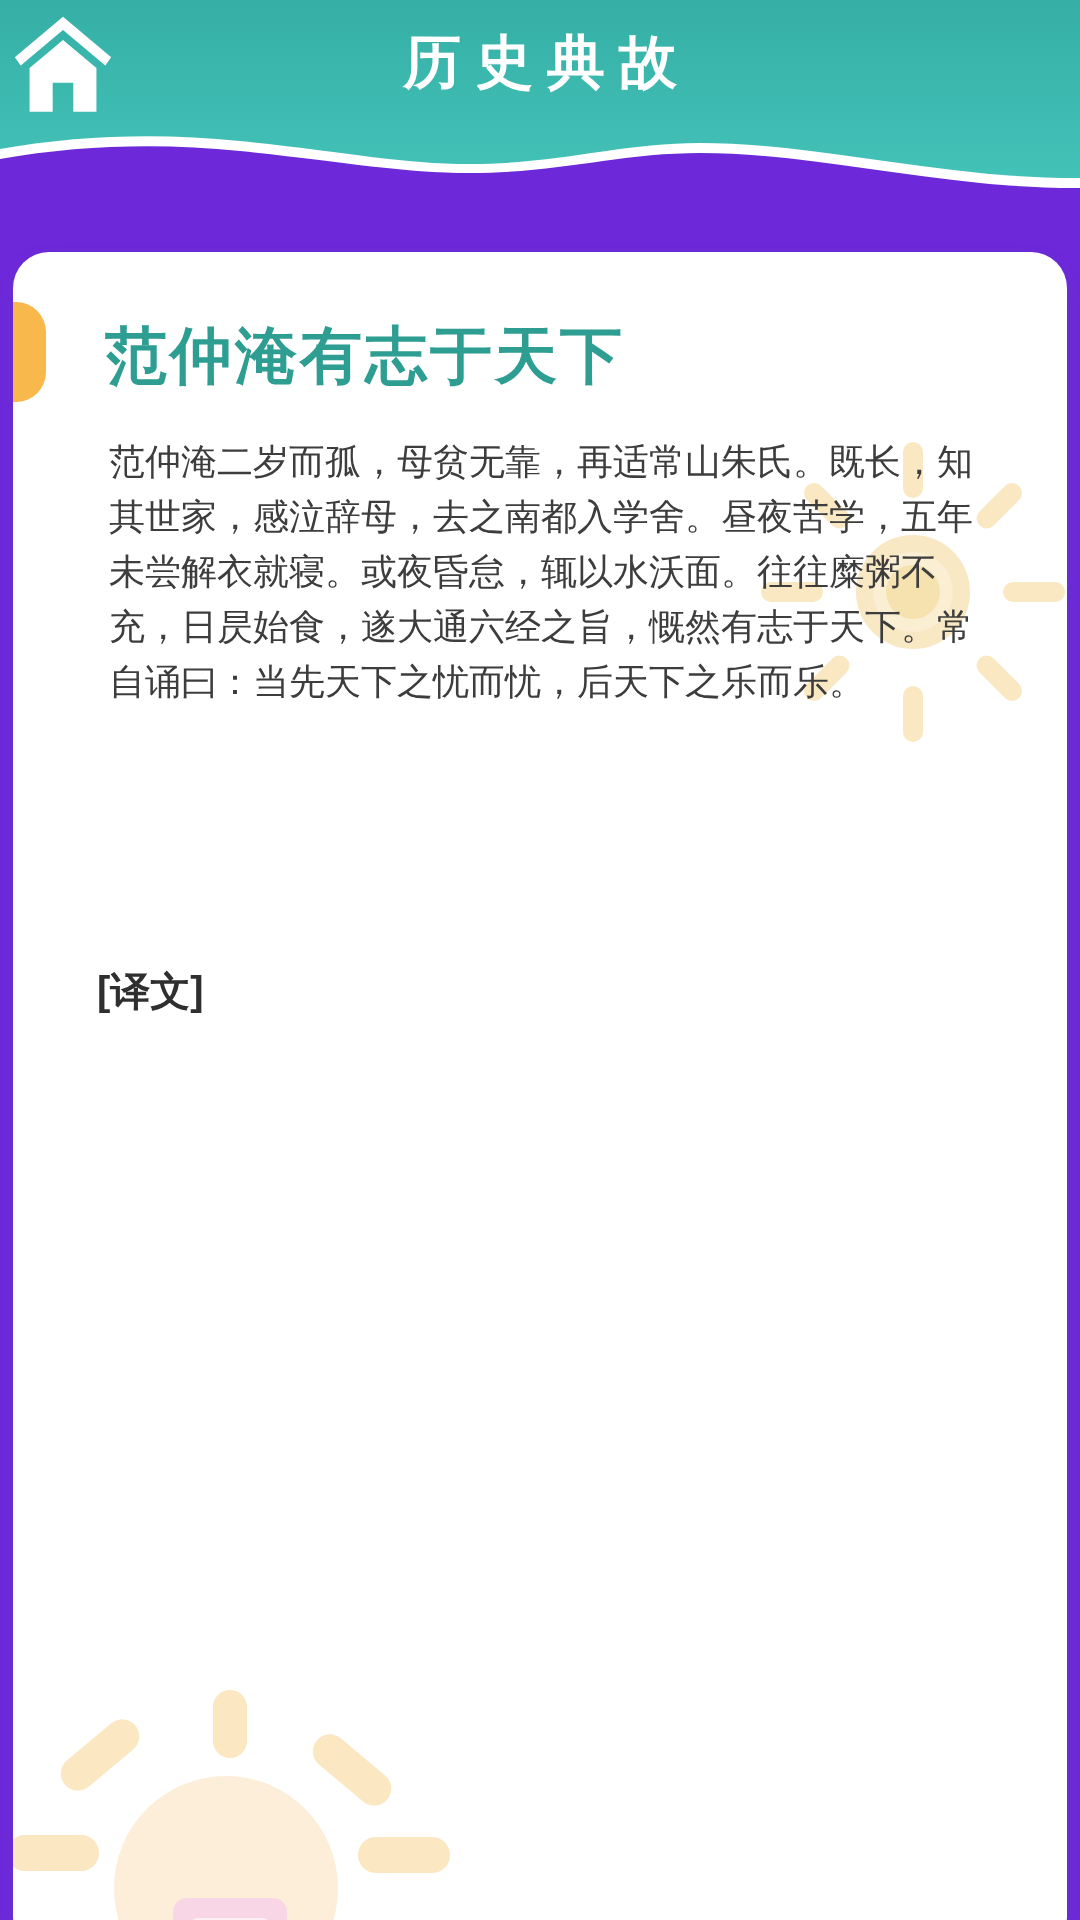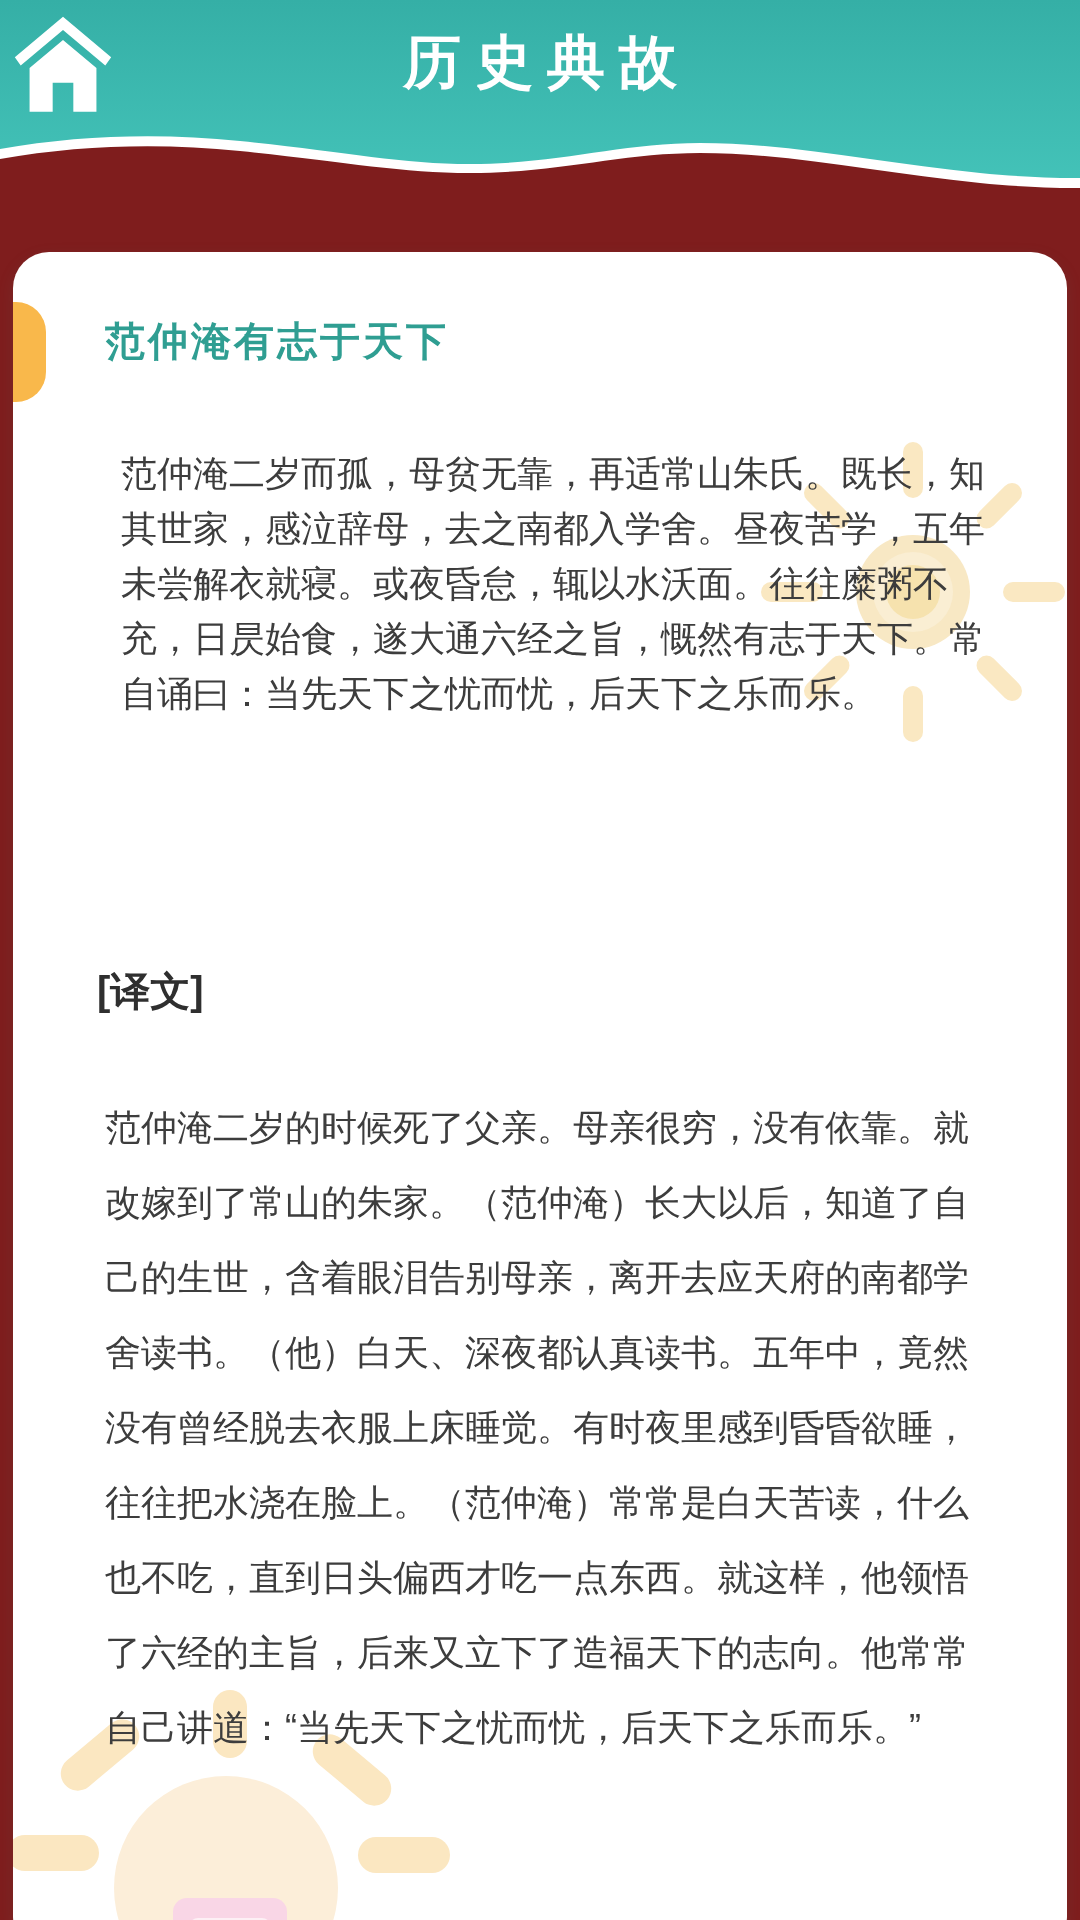--- a/index.html
+++ b/index.html
@@ -1,21 +1,21 @@
 <!DOCTYPE html>
 <html><head>
 <meta charset="utf-8">
 <style>
   html,body{margin:0;padding:0;}
   body{
     width:1080px;height:1920px;
     font-family:"Liberation Sans","DejaVu Sans",sans-serif;
     background:#d6ede2;
   }
-  .screen{position:relative;width:1080px;height:1920px;overflow:hidden;background:#7f1d1d;}
+  .screen{position:relative;width:1080px;height:1920px;overflow:hidden;background:#6d28d9;}
 
   
   .app-header{position:absolute;left:0;top:0;width:1080px;height:200px;z-index:5;}
   .app-header svg.wave{position:absolute;left:0;top:0;display:block;}
   .home-btn{
     position:absolute;left:4px;top:6px;width:118px;height:118px;
     background:transparent;border:none;padding:0;cursor:pointer;
   }
   .home-btn svg{display:block;width:100%;height:100%;}
   .page-title{
@@ -30,24 +30,24 @@
     background:#ffffff;border-radius:36px;overflow:hidden;
     box-shadow:0 6px 18px rgba(60,150,140,0.10);
   }
   .card .deco{position:absolute;z-index:0;}
   .accent-tab{
     position:absolute;left:0;top:50px;width:33px;height:100px;
     background:#f9b84b;border-radius:0 30px 30px 0;z-index:2;
   }
   .story-title{
     position:absolute;left:92px;top:62px;margin:0;z-index:2;
-    font-size:40px;font-weight:700;color:#2f9e92;letter-spacing:3px;
+    font-size:62px;font-weight:700;color:#2f9e92;letter-spacing:3px;
   }
   .classical{
-    position:absolute;left:92px;top:178px;width:888px;margin:16px;z-index:2;
+    position:absolute;left:92px;top:178px;width:888px;margin:4px;z-index:2;
     font-size:36px;line-height:55px;color:#3d3d3d;white-space:pre-line;
   }
   .trans-label{
     position:absolute;left:84px;top:712px;margin:0;z-index:2;
     font-size:40px;font-weight:700;color:#2f2f2f;
   }
   .translation{
     position:absolute;left:92px;top:838px;width:888px;margin:0;z-index:2;
     font-size:36px;line-height:75px;color:#3d3d3d;white-space:pre-line;
   }
@@ -145,24 +145,15 @@
     <h2 class="story-title">范仲淹有志于天下</h2>
 
     <p class="classical">范仲淹二岁而孤，母贫无靠，再适常山朱氏。既长，知
 其世家，感泣辞母，去之南都入学舍。昼夜苦学，五年
 未尝解衣就寝。或夜昏怠，辄以水沃面。往往糜粥不
 充，日昃始食，遂大通六经之旨，慨然有志于天下。常
 自诵曰：当先天下之忧而忧，后天下之乐而乐。</p>
 
     <h3 class="trans-label">[译文]</h3>
 
-    <p class="translation">范仲淹二岁的时候死了父亲。母亲很穷，没有依靠。就
-改嫁到了常山的朱家。（范仲淹）长大以后，知道了自
-己的生世，含着眼泪告别母亲，离开去应天府的南都学
-舍读书。（他）白天、深夜都认真读书。五年中，竟然
-没有曾经脱去衣服上床睡觉。有时夜里感到昏昏欲睡，
-往往把水浇在脸上。（范仲淹）常常是白天苦读，什么
-也不吃，直到日头偏西才吃一点东西。就这样，他领悟
-了六经的主旨，后来又立下了造福天下的志向。他常常
-自己讲道：“当先天下之忧而忧，后天下之乐而乐。”</p>
 
   </main>
 </div>
 
 </body></html>

